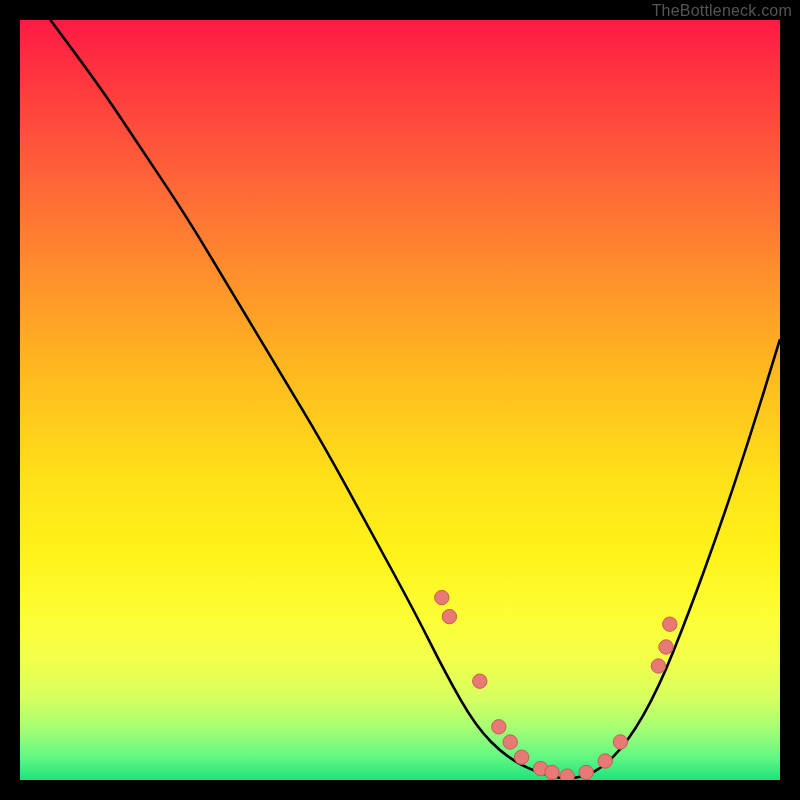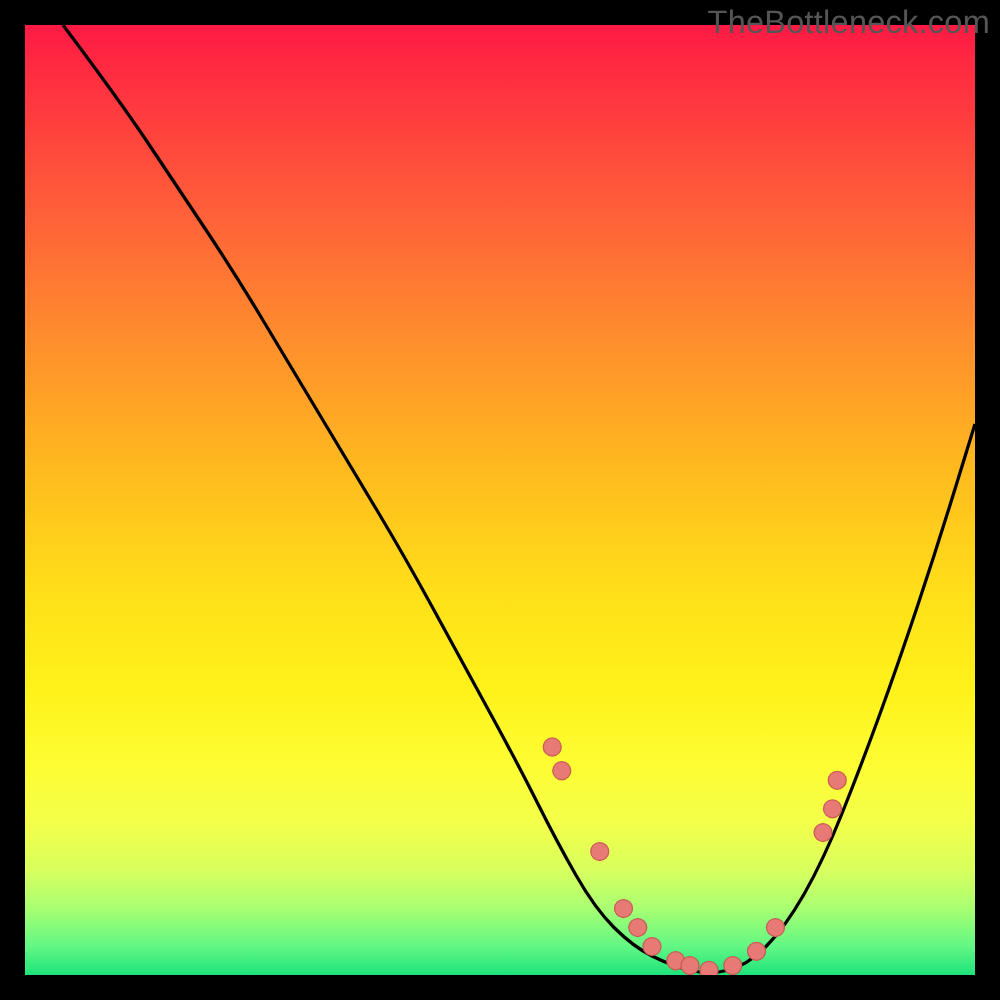--- a/index.html
+++ b/index.html
@@ -39,21 +39,21 @@
       #a8ff72 93%,
       #61f784 97%,
       #1ee37a 100%
     );
   }
   .watermark {
     position: absolute;
     top: 2px;
     right: 8px;
     color: #555;
-    font-size: 26px;
+    font-size: 16px;
     font-weight: 500;
     letter-spacing: 0.2px;
     z-index: 10;
   }
   svg.curve {
     position: absolute;
     left: 0;
     top: 0;
     width: 760px;
     height: 760px;

